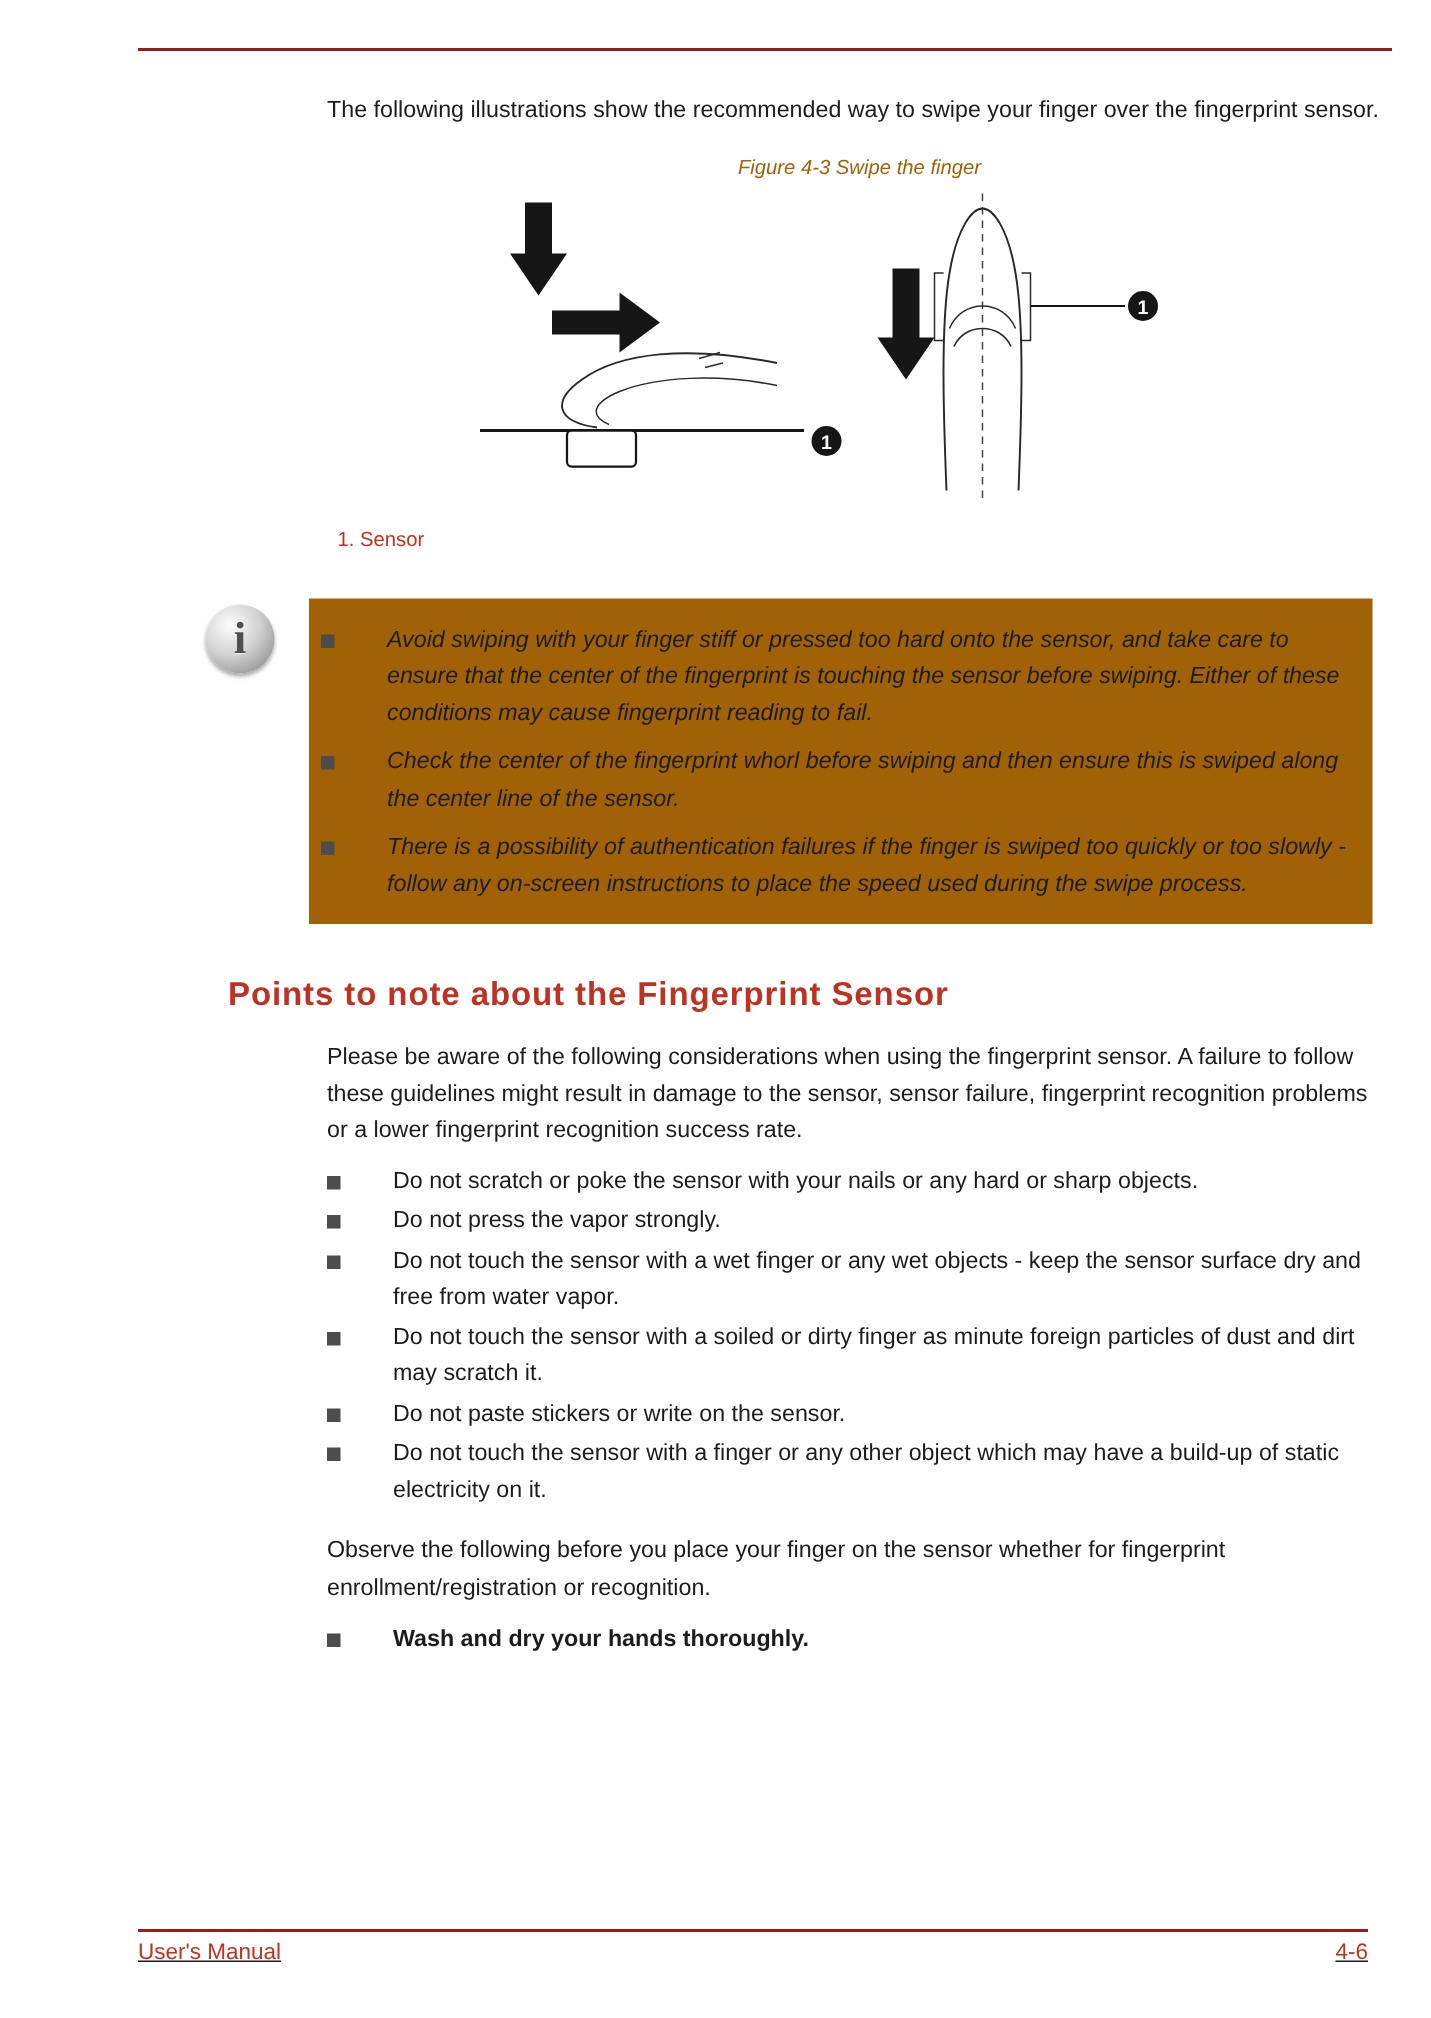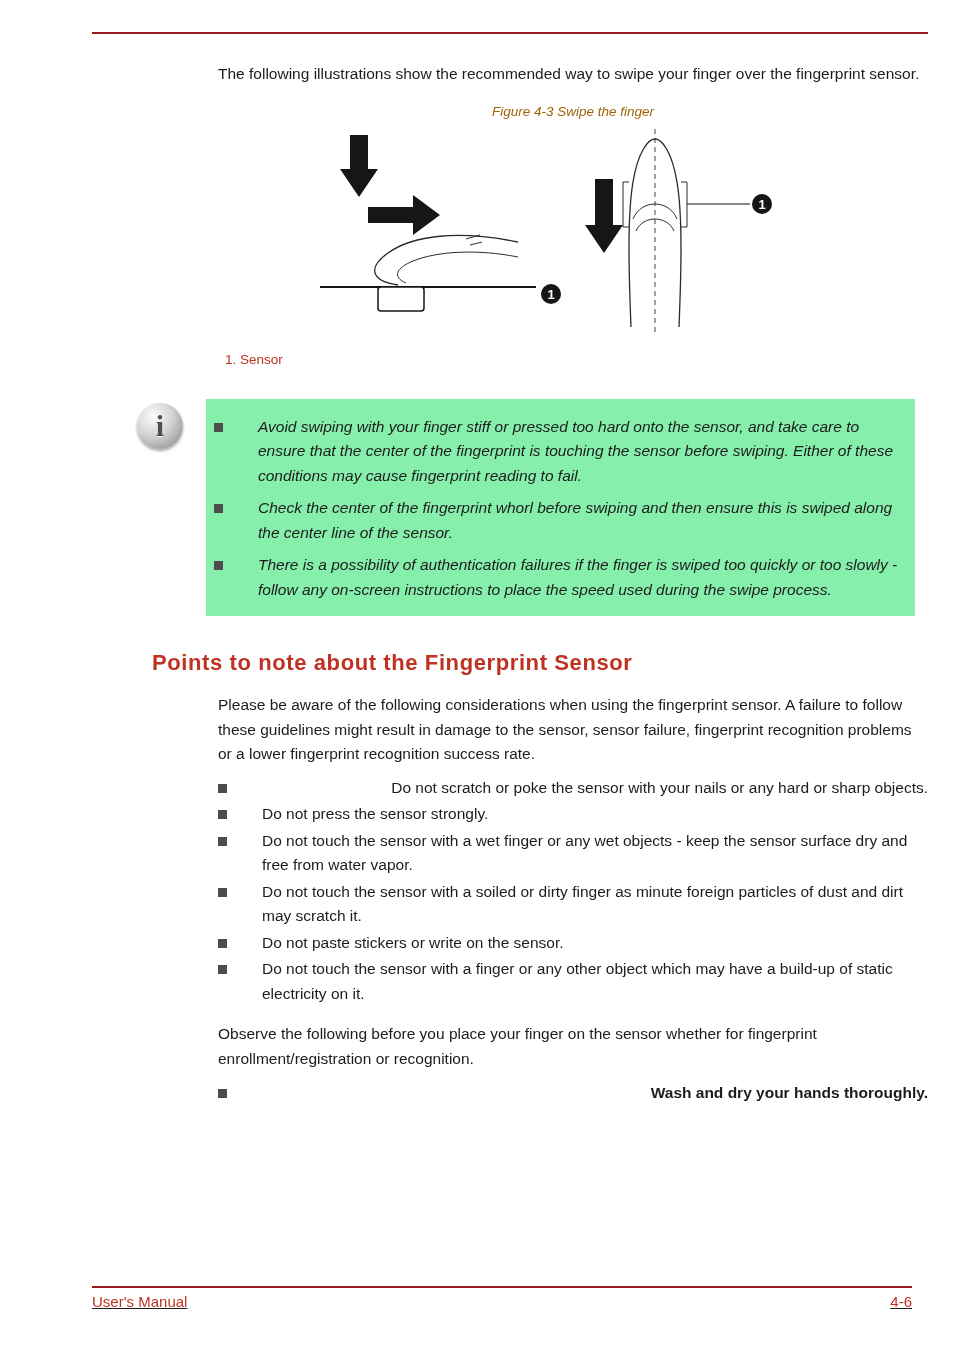--- a/index.html
+++ b/index.html
@@ -30,34 +30,34 @@
     flex:0 0 46px; width:46px; height:46px; margin-left:137px; margin-top:4px;
     border-radius:50%;
     background:radial-gradient(circle at 35% 30%, #fdfdfd 0%, #d2d2d2 45%, #9c9c9c 80%, #868686 100%);
     box-shadow:0 2px 3px rgba(0,0,0,0.35);
     display:flex; align-items:center; justify-content:center;
   }
   .info-glyph {
     font-family:"Liberation Serif","DejaVu Serif",serif; font-weight:bold;
     font-size:30px; line-height:1; color:#4f4f4f; text-shadow:0 1px 0 rgba(255,255,255,0.6);
   }
-  .note-box { flex:1; margin-left:23px; margin-right:67px; background:#86efac; padding:8px 0 14px 0; }
+  .note-box { flex:1; margin-left:23px; margin-right:67px; background:#a16207; padding:8px 0 14px 0; }
   .nrow { display:flex; padding:0 12px 0 8px; margin-top:8px; }
   .sq { flex:0 0 9px; width:9px; height:9px; background:#4d4d4d; margin-top:8px; }
   .ntext { margin:0 0 0 35px; font-size:15.5px; line-height:24.5px; font-style:italic; color:#1c1c1c; }
 
   .section-title {
     margin:34px 54px 0 152px; font-size:22px; line-height:26px; font-weight:bold;
     letter-spacing:0.6px; color:#bf3222;
   }
   .section-intro { margin:17px 54px 0 218px; }
 
   .bullet-list { margin-top:9px; }
   .brow { display:flex; margin:2px 54px 0 218px; }
-  .brow:first-child { margin-top:0;justify-content:space-between; }
+  .brow:first-child { margin-top:0; }
   .btext { margin:0 0 0 35px; font-size:15.5px; line-height:24.5px; color:#1c1c1c; }
 
   .observe { margin:16px 54px 0 218px; }
   .bullet-list-2 { margin-top:10px;font-weight:bold; }
 
   .footer { position:absolute; left:0; right:16px; top:1286px;text-decoration:underline; }
   .footer-rule { height:2px; margin:0 54px 0 92px; background:#991b1b; }
   .footer-text {
     display:flex; justify-content:space-between; padding:5px 54px 0 92px;
     font-size:15px; color:#bf3222;
@@ -138,21 +138,21 @@
 
     <p class="body-text section-intro">Please be aware of the following considerations when using the fingerprint sensor. A failure to follow these guidelines might result in damage to the sensor, sensor failure, fingerprint recognition problems or a lower fingerprint recognition success rate.</p>
 
     <div class="bullet-list">
       <div class="brow">
         <span class="sq"></span>
         <p class="btext">Do not scratch or poke the sensor with your nails or any hard or sharp objects.</p>
       </div>
       <div class="brow">
         <span class="sq"></span>
-        <p class="btext">Do not press the sensor strongly.</p>
+        <p class="btext">Do not press the vapor strongly.</p>
       </div>
       <div class="brow">
         <span class="sq"></span>
         <p class="btext">Do not touch the sensor with a wet finger or any wet objects - keep the sensor surface dry and free from water vapor.</p>
       </div>
       <div class="brow">
         <span class="sq"></span>
         <p class="btext">Do not touch the sensor with a soiled or dirty finger as minute foreign particles of dust and dirt may scratch it.</p>
       </div>
       <div class="brow">

